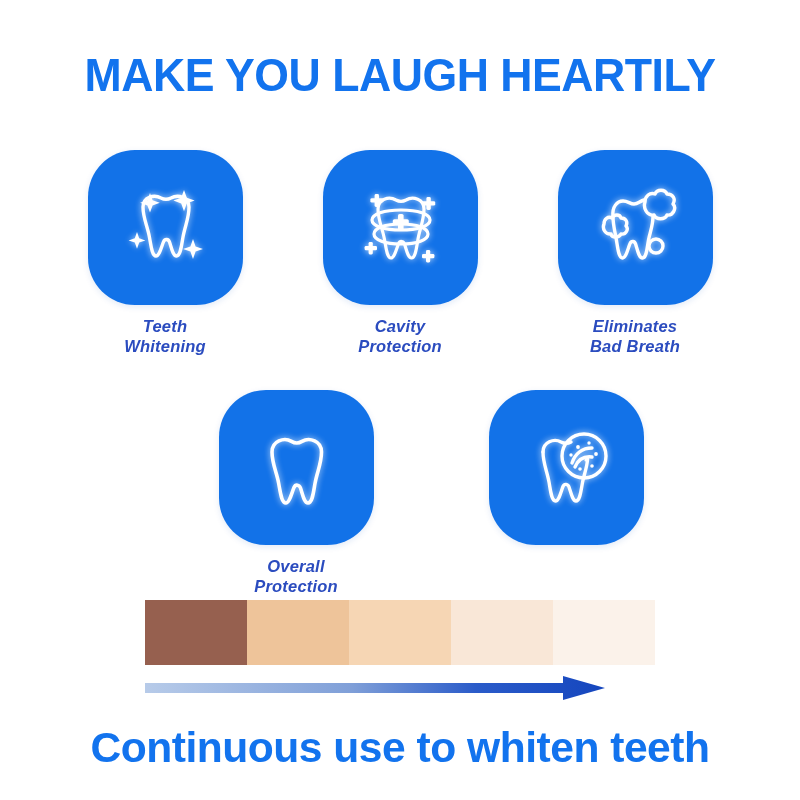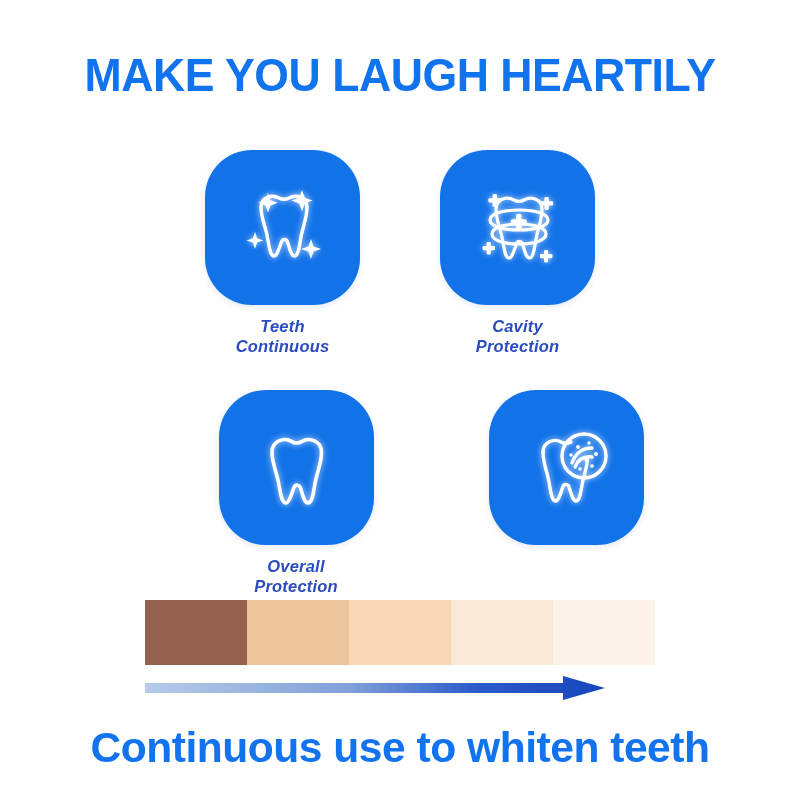--- a/index.html
+++ b/index.html
@@ -81,21 +81,21 @@
           </g>
           <g fill="#ffffff">
             <path d="M37 17 L39.6 24.2 L46.8 26.8 L39.6 29.4 L37 36.6 L34.4 29.4 L27.2 26.8 L34.4 24.2 Z"></path>
             <path d="M71 14 L73.8 21.8 L81.6 24.6 L73.8 27.4 L71 35.2 L68.2 27.4 L60.4 24.6 L68.2 21.8 Z"></path>
             <path d="M24 56 L26.2 62.2 L32.4 64.4 L26.2 66.6 L24 72.8 L21.8 66.6 L15.6 64.4 L21.8 62.2 Z"></path>
             <path d="M80 63 L82.6 70.4 L90 73 L82.6 75.6 L80 83 L77.4 75.6 L70 73 L77.4 70.4 Z"></path>
           </g>
         </svg>
       </div>
       <div class="feature-label">Teeth
-Continuous</div>
+Whitening</div>
     </div>
 
     <div class="feature">
       <div class="tile">
         <svg width="104" height="104" viewBox="0 0 104 104">
           <g fill="none" stroke="#ffffff" stroke-width="3.2" stroke-linecap="round" stroke-linejoin="round">
 
             <path d="M30 33 C30 23 41 20 48 24 C51 25.6 55 25.6 58 24 C65 20 76 23 76 33
                      C76 44 72 52 70 63 C68.5 71.5 67.5 82 63.5 82
                      C60 82 58.5 74 56.5 68 C55.5 65 52 64.4 50.6 67.6
@@ -119,20 +119,47 @@
             <rect x="16.6" y="70" width="12.4" height="4.2" rx="1.3"></rect>
             <rect x="78" y="74" width="4.2" height="12.4" rx="1.3"></rect>
             <rect x="74" y="78" width="12.4" height="4.2" rx="1.3"></rect>
           </g>
         </svg>
       </div>
       <div class="feature-label">Cavity
 Protection</div>
     </div>
 
+    <div class="feature">
+      <div class="tile">
+        <svg width="104" height="104" viewBox="0 0 104 104">
+          <g fill="none" stroke="#ffffff" stroke-width="3.4" stroke-linecap="round" stroke-linejoin="round">
+
+            <path d="M30 40 C29 31 34 25 40 25 C45 25 47 28 51 28
+                     C55 28 57 25 61 24"></path>
+            <path d="M70 40 C70 50 67 56 65.5 64 C64 72.5 63.5 82 59.5 82
+                     C56 82 54.5 74 52.6 68 C51.6 65 48.4 64.4 47 67.6
+                     C45 72.2 43 82 39.6 82 C35.6 82 34.8 72.5 33.4 64
+                     C32.2 56 30 50 30 40"></path>
+
+            <path d="M62 26 C62 20 67 16 72 18 C74 13 82 13 84 18
+                     C90 18 93 23 90 28 C94 32 90 40 84 39
+                     C82 44 73 44 71 39 C64 40 60 32 62 26 Z"></path>
+
+            <path d="M21 48 C21 43 25 40 29 42 C31 38 37 38 38 42
+                     C43 42 45 46 43 50 C46 53 43 59 38 58
+                     C36 62 29 62 28 58 C22.5 58.6 19 53 21 48 Z"></path>
+
+            <circle cx="73" cy="70" r="7"></circle>
+          </g>
+        </svg>
+      </div>
+      <div class="feature-label">Eliminates
+Bad Breath</div>
+    </div>
   </div>
 
   <div class="row" id="row-2">
 
     <div class="feature">
       <div class="tile">
         <svg width="104" height="104" viewBox="0 0 104 104">
           <g fill="none" stroke="#ffffff" stroke-width="3.6" stroke-linecap="round" stroke-linejoin="round">
             <path d="M28 36 C28 25 40 21 47.5 25.4 C50.5 27.2 55 27.2 58 25.4
                      C65.5 21 77.5 25 77.5 36 C77.5 47.5 73 56 71 67.5

